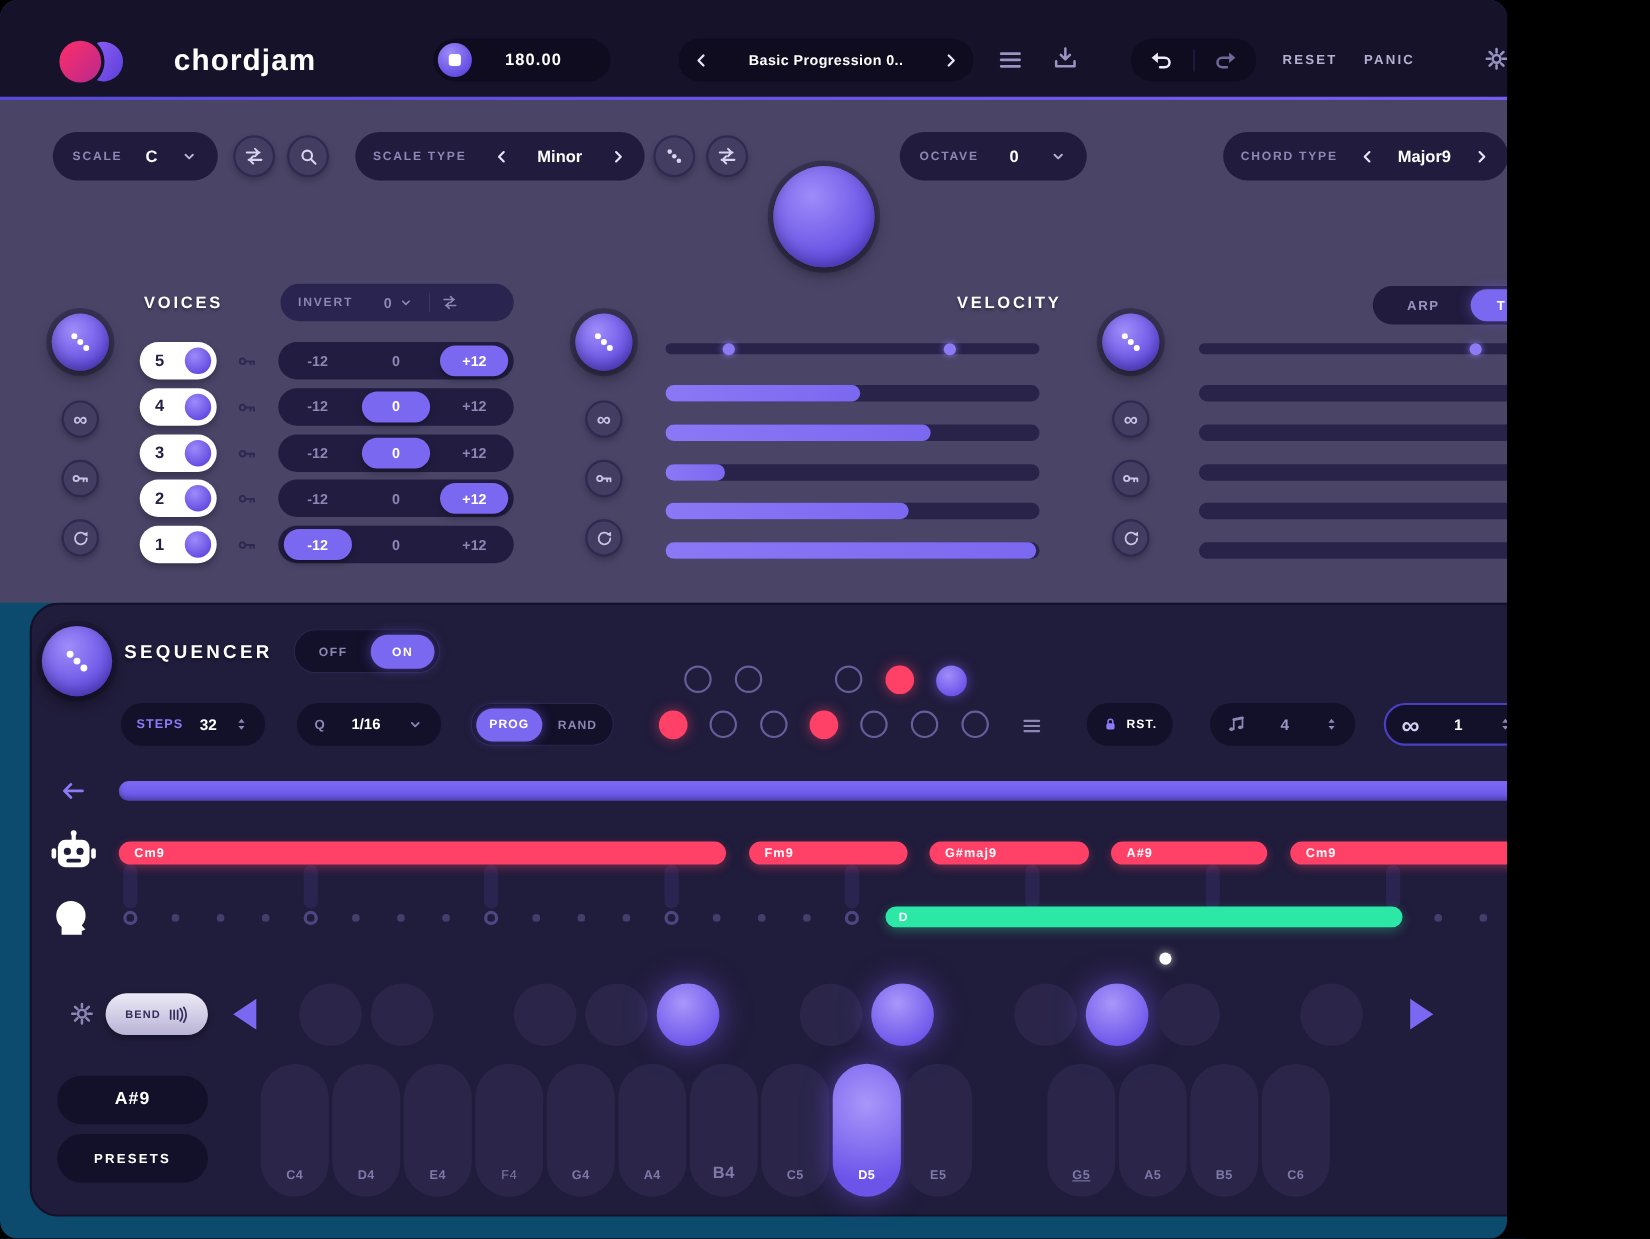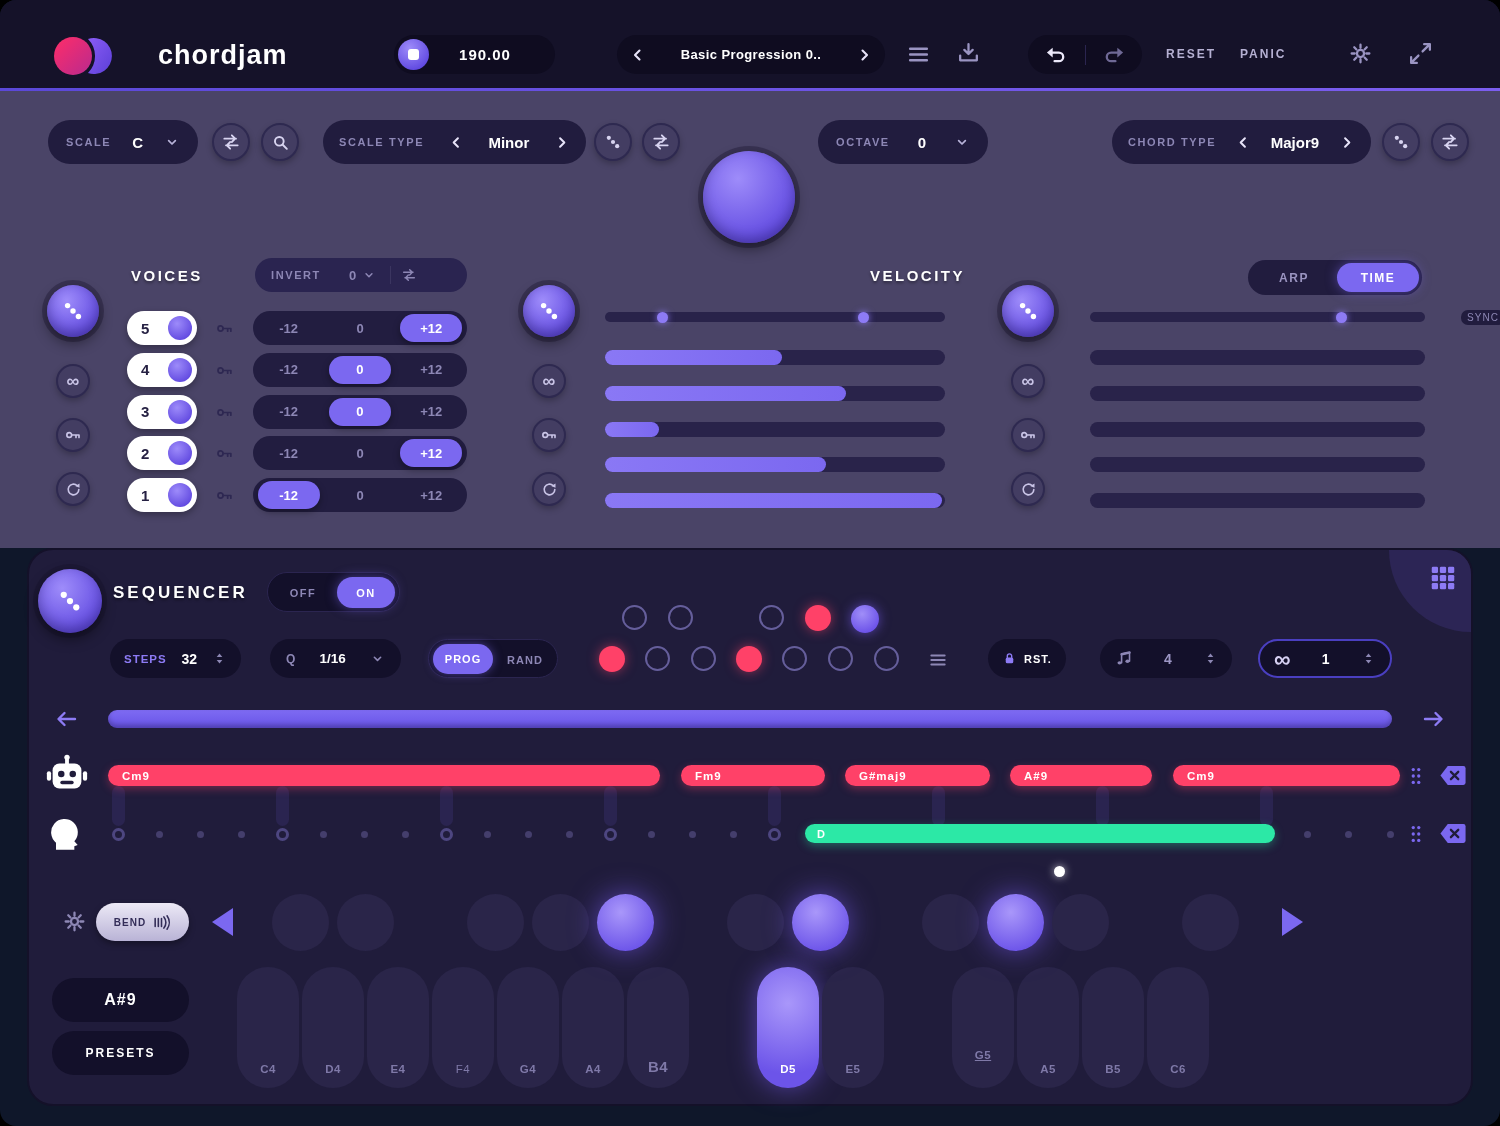--- a/index.html
+++ b/index.html
@@ -1,18 +1,18 @@
 <!DOCTYPE html>
 <html><head>
 <meta charset="utf-8">
 <style>
   *{margin:0;padding:0;box-sizing:border-box}
   html,body{background:#000}
   body{font-family:"Liberation Sans",sans-serif}
-  #win{position:relative;width:1500px;height:1126px;background:#0f172a;border-radius:16px;overflow:hidden}
+  #win{position:relative;width:1370px;height:1126px;background:#0c4a6e;border-radius:16px;overflow:hidden}
   .abs{position:absolute}
   .flex{display:flex;align-items:center}
   .pill{background:#0f0c20;border-radius:20px}
   .mpill{background:#211c3e;border-radius:22px}
   .mlbl{color:#8d87b5;font-weight:bold;letter-spacing:1.6px;font-size:11px}
   .wval{color:#fff;font-weight:bold;font-size:15px}
   .ttl{color:#fff;font-weight:bold;font-size:15px;letter-spacing:2.5px;text-shadow:0 2px 3px rgba(0,0,0,.4)}
   .cbtn{position:absolute;width:38px;height:38px;border-radius:50%;background:#433d62;border:2px solid #2e2950;display:flex;align-items:center;justify-content:center;color:#d8d4f0;box-shadow:0 3px 6px rgba(0,0,0,.25)}
   .cbtn-s{position:absolute;width:34px;height:34px;border-radius:50%;background:#433d62;border:2px solid #2e2950;display:flex;align-items:center;justify-content:center;color:#c9c4e6;box-shadow:0 3px 6px rgba(0,0,0,.25)}
   .knob{position:absolute;border-radius:50%;background:radial-gradient(circle at 38% 30%,#9e8cfa,#5f48e0 78%);box-shadow:0 6px 14px rgba(0,0,0,.45),inset 0 -5px 12px rgba(0,0,0,.25),0 0 0 5px rgba(22,18,44,.35);display:flex;align-items:center;justify-content:center}
@@ -169,21 +169,21 @@
       <circle cx="23" cy="24" r="19" fill="url(#lgA)"></circle>
       <path d="M38 7a18 18 0 1 1 0 34 24 24 0 0 0 0-34z" fill="url(#lgB)"></path>
     </svg>
   </div>
   <div class="abs" style="left:158px;top:40px;color:#fff;font-size:27px;font-weight:600;letter-spacing:1px">chordjam</div>
 
   <div class="abs pill flex" style="left:394px;top:35px;width:161px;height:39px">
     <div style="margin-left:4px;width:31px;height:31px;border-radius:50%;background:radial-gradient(circle at 38% 30%,#9e8cfa,#5f48e0 78%);display:flex;align-items:center;justify-content:center">
       <div style="width:11px;height:11px;border-radius:3px;background:#fff"></div>
     </div>
-    <div style="flex:1;text-align:center;padding-right:14px;color:#fff;font-weight:bold;font-size:15px;letter-spacing:1px">190.00</div>
+    <div style="flex:1;text-align:center;padding-right:14px;color:#fff;font-weight:bold;font-size:15px;letter-spacing:1px">180.00</div>
   </div>
 
   <div class="abs pill flex" style="left:617px;top:35px;width:268px;height:39px;padding:0 12px">
     <svg class="ic" width="18" height="18" style="color:#e7e3f8">
         <use href="#i-chevL"></use>
       </svg>
     <div style="flex:1;text-align:center;color:#fff;font-weight:bold;font-size:13px;letter-spacing:.4px">Basic Progression 0..</div>
     <svg class="ic" width="18" height="18" style="color:#e7e3f8">
         <use href="#i-chevR"></use>
       </svg>
@@ -724,28 +724,31 @@
     </div>
     <div style="position: absolute; left: 497px; top: 967px; width: 62px; height: 121px; border-radius: 31px; display: flex; align-items: flex-end; justify-content: center; background: rgb(42, 37, 73);">
       <span style="margin-bottom: 13px; font-weight: bold; font-size: 11.5px; letter-spacing: 0.5px; color: rgb(127, 121, 168);">G4</span>
     </div>
     <div style="position: absolute; left: 562px; top: 967px; width: 62px; height: 121px; border-radius: 31px; display: flex; align-items: flex-end; justify-content: center; background: rgb(42, 37, 73);">
       <span style="margin-bottom: 13px; font-weight: bold; font-size: 11.5px; letter-spacing: 0.5px; color: rgb(127, 121, 168);">A4</span>
     </div>
     <div style="position: absolute; left: 627px; top: 967px; width: 62px; height: 121px; border-radius: 31px; display: flex; align-items: flex-end; justify-content: center; background: rgb(42, 37, 73);">
       <span style="margin-bottom: 13px; font-weight: bold; font-size: 15px; letter-spacing: 0.5px; color: rgb(127, 121, 168);">B4</span>
     </div>
+    <div style="position: absolute; left: 692px; top: 967px; width: 62px; height: 121px; border-radius: 31px; display: flex; align-items: flex-end; justify-content: center; background: rgb(42, 37, 73);">
+      <span style="margin-bottom: 13px; font-weight: bold; font-size: 11.5px; letter-spacing: 0.5px; color: rgb(127, 121, 168);">C5</span>
+    </div>
     <div style="position: absolute; left: 757px; top: 967px; width: 62px; height: 121px; border-radius: 31px; display: flex; align-items: flex-end; justify-content: center; background: radial-gradient(circle at 50% 30%, rgb(169, 151, 250), rgb(108, 84, 233) 78%); box-shadow: rgba(124, 94, 248, 0.55) 0px 0px 26px;">
       <span style="margin-bottom: 13px; font-weight: bold; font-size: 11.5px; letter-spacing: 0.5px; color: rgb(255, 255, 255);">D5</span>
     </div>
     <div style="position: absolute; left: 822px; top: 967px; width: 62px; height: 121px; border-radius: 31px; display: flex; align-items: flex-end; justify-content: center; background: rgb(42, 37, 73);">
       <span style="margin-bottom: 13px; font-weight: bold; font-size: 11.5px; letter-spacing: 0.5px; color: rgb(127, 121, 168);">E5</span>
     </div>
     <div style="position: absolute; left: 952px; top: 967px; width: 62px; height: 121px; border-radius: 31px; display: flex; align-items: flex-end; justify-content: center; background: rgb(42, 37, 73);">
-      <span style="margin-bottom: 27px; font-weight: bold; font-size: 11.5px; letter-spacing: 0.5px; color: rgb(127, 121, 168); text-decoration: underline;">G5</span>
+      <span style="margin-bottom: 13px; font-weight: bold; font-size: 11.5px; letter-spacing: 0.5px; color: rgb(127, 121, 168); text-decoration: underline;">G5</span>
     </div>
     <div style="position: absolute; left: 1017px; top: 967px; width: 62px; height: 121px; border-radius: 31px; display: flex; align-items: flex-end; justify-content: center; background: rgb(42, 37, 73);">
       <span style="margin-bottom: 13px; font-weight: bold; font-size: 11.5px; letter-spacing: 0.5px; color: rgb(127, 121, 168);">A5</span>
     </div>
     <div style="position: absolute; left: 1082px; top: 967px; width: 62px; height: 121px; border-radius: 31px; display: flex; align-items: flex-end; justify-content: center; background: rgb(42, 37, 73);">
       <span style="margin-bottom: 13px; font-weight: bold; font-size: 11.5px; letter-spacing: 0.5px; color: rgb(127, 121, 168);">B5</span>
     </div>
     <div style="position: absolute; left: 1147px; top: 967px; width: 62px; height: 121px; border-radius: 31px; display: flex; align-items: flex-end; justify-content: center; background: rgb(42, 37, 73);">
       <span style="margin-bottom: 13px; font-weight: bold; font-size: 11.5px; letter-spacing: 0.5px; color: rgb(127, 121, 168);">C6</span>
     </div>

